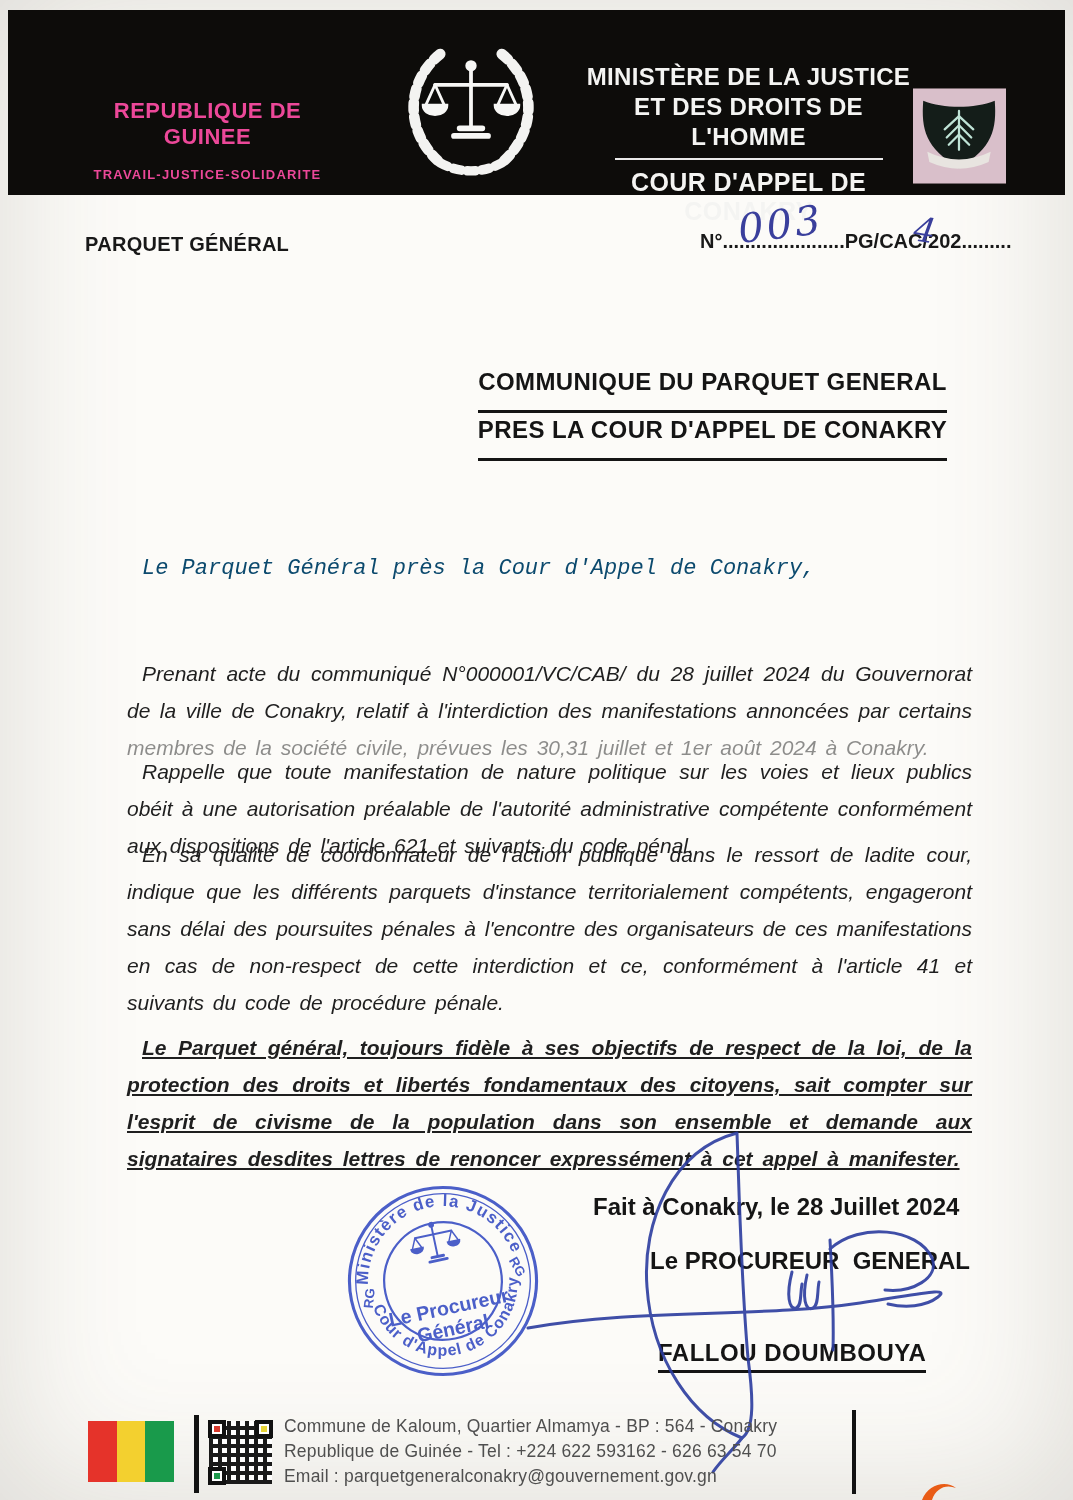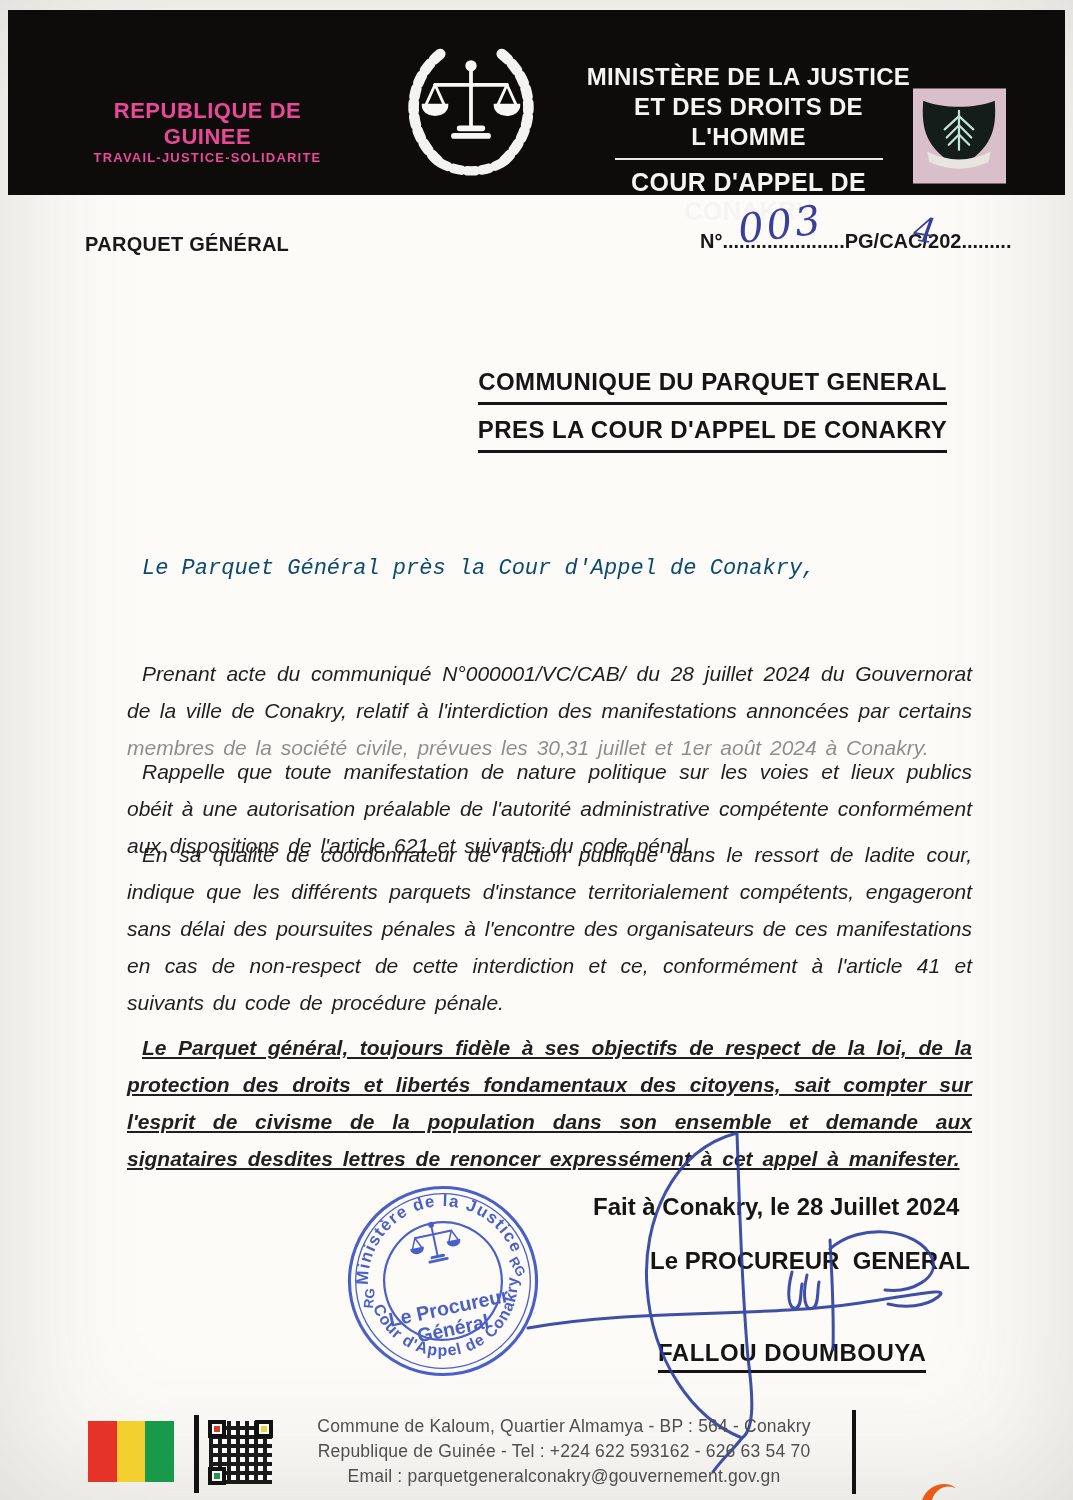--- a/index.html
+++ b/index.html
@@ -3,37 +3,37 @@
 <meta charset="utf-8">
 <style>
   html,body{margin:0;padding:0;width:1073px;height:1500px;overflow:hidden;
     font-family:"Liberation Sans",sans-serif;background:#efeeea;}
   #page{position:relative;width:1073px;height:1500px;background:#fcfbf8;
     box-shadow:inset 0 0 140px rgba(95,88,74,.20);}
   
   .band{position:absolute;left:8px;top:10px;width:1057px;height:185px;background:#0d0c0a;}
   .band-left{position:absolute;left:62px;top:88px;width:275px;text-align:center;color:#ec4899;}
   .band-left .t1{font-size:22px;font-weight:bold;letter-spacing:.5px;}
-  .band-left .t2{font-size:13px;font-weight:bold;letter-spacing:1.2px;margin-top:0;text-align:center;}
+  .band-left .t2{font-size:13px;font-weight:bold;letter-spacing:1.2px;margin-top:17px;text-align:center;}
   .band-logo{position:absolute;left:392px;top:26px;width:142px;height:152px;}
   .band-right{position:absolute;left:568px;top:52px;width:345px;text-align:center;color:#f4f4f2;}
   .band-right .r1,.band-right .r2{font-size:24px;font-weight:bold;letter-spacing:.3px;line-height:30px;}
   .band-sep{width:268px;height:2px;background:#e9e9e9;margin:6px auto 8px auto;}
   .band-right .r3{font-size:25px;font-weight:bold;letter-spacing:.4px;}
   .corner-stamp{position:absolute;left:905px;top:76px;width:93px;height:100px;}
   
   .ref-label{position:absolute;left:85px;top:233px;font-size:20px;font-weight:bold;letter-spacing:.3px;color:#181818;text-align:right;}
   .ref-no{position:absolute;left:700px;top:230px;font-size:20px;font-weight:bold;color:#181818;white-space:nowrap;}
   .hand{position:absolute;color:#3a3f9c;font-style:italic;font-family:"DejaVu Serif",serif;}
   .hand-num{left:738px;top:201px;font-size:40px;transform:rotate(-7deg);letter-spacing:3px;}
   .hand-year{left:914px;top:210px;font-size:34px;transform:rotate(9deg);}
   
   .title{position:absolute;left:450px;top:368px;width:525px;text-align:center;}
   .title span{display:inline-block;font-size:24px;font-weight:bold;letter-spacing:.4px;color:#151515;
-    border-bottom:3px solid #151515;padding-bottom:6px;margin-bottom:11px;white-space:nowrap;}
+    border-bottom:3px solid #151515;padding-bottom:14px;margin-bottom:3px;white-space:nowrap;}
   
   .salutation{position:absolute;left:142px;top:556px;font-size:22px;font-style:italic;color:#0c4a6e;font-family:Liberation Mono, monospace;}
   .para{position:absolute;left:127px;width:845px;font-size:21px;font-style:italic;color:#1f1f1f;
     line-height:37px;text-align:justify;text-indent:15px;word-spacing:3px;}
   .p1{top:634px;} .p2{top:732px;} .p3{top:815px;}
   .p4{top:1008px;font-weight:bold;word-spacing:4px;text-decoration:underline;}
   .faded{opacity:.5;filter:blur(.3px);}
   
   .date-line{position:absolute;left:593px;top:1193px;font-size:24px;font-weight:bold;color:#151515;}
   .role-line{position:absolute;left:650px;top:1247px;font-size:24px;font-weight:bold;color:#151515;white-space:pre;}
@@ -47,21 +47,21 @@
   .fdiv1{position:absolute;left:194px;top:1415px;width:5px;height:78px;background:#121212;}
   .fdiv2{position:absolute;left:852px;top:1410px;width:4px;height:84px;background:#121212;}
   .qr{position:absolute;left:209px;top:1421px;width:63px;height:63px;background:
     repeating-linear-gradient(0deg,#1a1a1a 0 4px,transparent 4px 9px),
     repeating-linear-gradient(90deg,#1a1a1a 0 4px,rgba(255,255,255,.92) 4px 9px);}
   .finder{position:absolute;width:10px;height:10px;border:4px solid #111;background:#fff;}
   .finder i{display:block;width:6px;height:6px;margin:2px;}
   .f-tl{left:-1px;top:-1px;} .f-tl i{background:#d8392c;}
   .f-tr{right:-1px;top:-1px;} .f-tr i{background:#e7d437;}
   .f-bl{left:-1px;bottom:-1px;} .f-bl i{background:#1f9a4d;}
-  .address{position:absolute;left:284px;top:1414px;width:560px;text-align:center;
+  .address{position:absolute;left:284px;top:1414px;width:560px;
     font-size:17.5px;color:#4f4f4f;line-height:25px;letter-spacing:.2px;}
   .brand{position:absolute;left:864px;top:1494px;width:200px;}
   .brand .word{font-size:34px;font-weight:bold;font-style:italic;color:#e95c16;letter-spacing:-1px;}
   .brand .url{font-size:11px;font-weight:bold;color:#e9731c;margin:2px 0 0 14px;letter-spacing:.5px;}
   .brand svg{position:absolute;left:52px;top:-16px;}
 </style>
 </head>
 <body>
 
 <div id="page">

